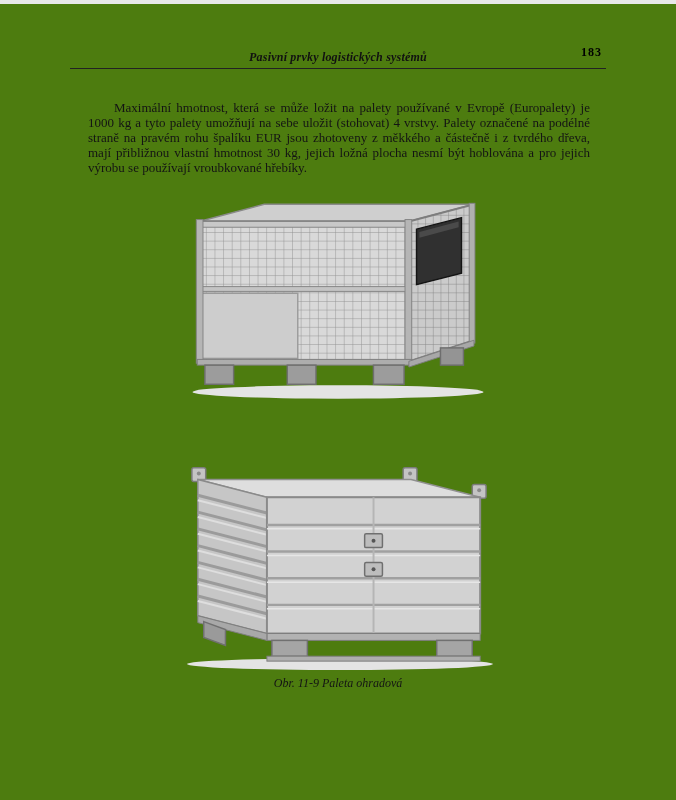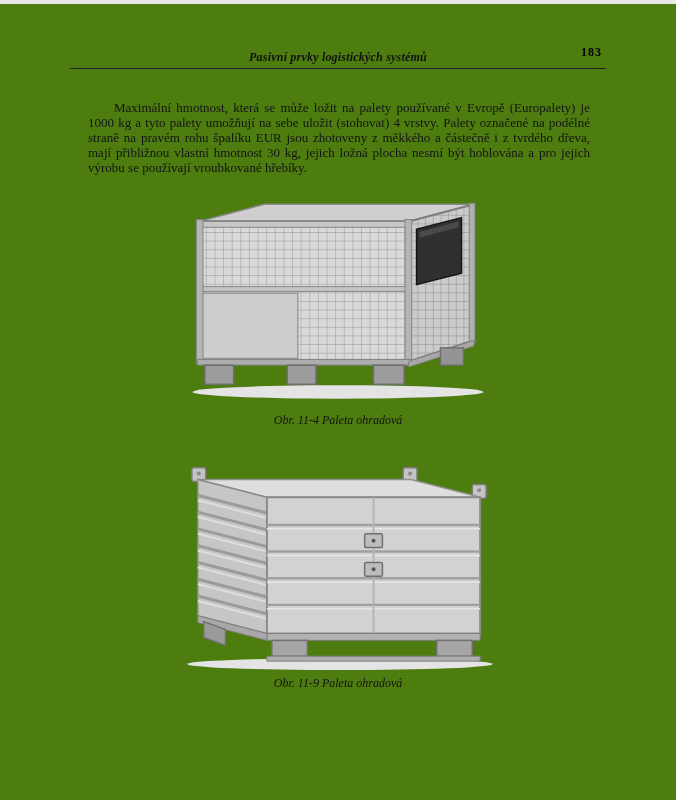--- a/index.html
+++ b/index.html
@@ -106,21 +106,20 @@
         <polygon points="239,198 307,176 307,182 239,204" fill="#a8a8a8" stroke="#7d7d7d" stroke-width="1"></polygon>
       </g>
       <g>
         <rect x="26" y="202" width="30" height="20" fill="#9c9c9c" stroke="#6e6e6e" stroke-width="1.5"></rect>
         <rect x="112" y="202" width="30" height="20" fill="#9c9c9c" stroke="#6e6e6e" stroke-width="1.5"></rect>
         <rect x="202" y="202" width="32" height="20" fill="#9c9c9c" stroke="#6e6e6e" stroke-width="1.5"></rect>
         <rect x="272" y="184" width="24" height="18" fill="#949494" stroke="#6e6e6e" stroke-width="1.5"></rect>
       </g>
     </svg>
   </div>
-  <div class="figure-caption caption-1">Obr. 11-4 Paleta ohradová</div>
 
   <div class="figure figure-2">
     <svg width="336" height="232" viewBox="0 0 340 235" xmlns="http://www.w3.org/2000/svg" role="img">
       <g>
         <ellipse cx="172" cy="227" rx="155" ry="6" fill="#e4e4e4"></ellipse>
       </g>
       <g>
         <rect x="22" y="28" width="14" height="14" rx="2" fill="#c4c4c4" stroke="#7c7c7c" stroke-width="1.5"></rect>
         <rect x="236" y="28" width="14" height="14" rx="2" fill="#c4c4c4" stroke="#7c7c7c" stroke-width="1.5"></rect>
         <rect x="92" y="45" width="14" height="14" rx="2" fill="#c4c4c4" stroke="#7c7c7c" stroke-width="1.5"></rect>

